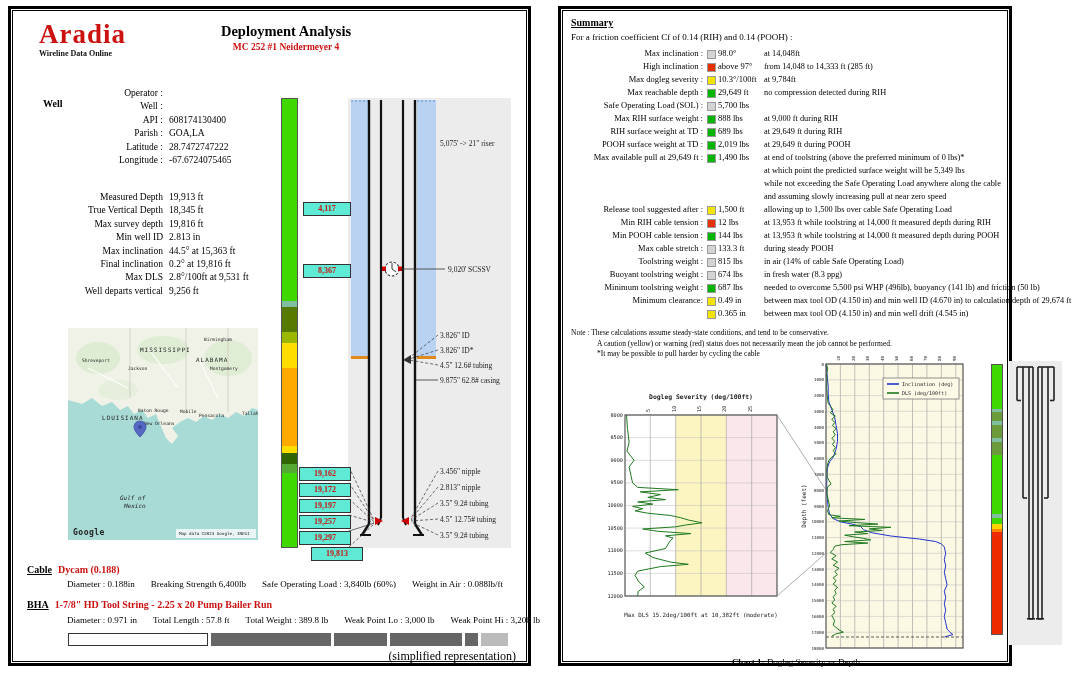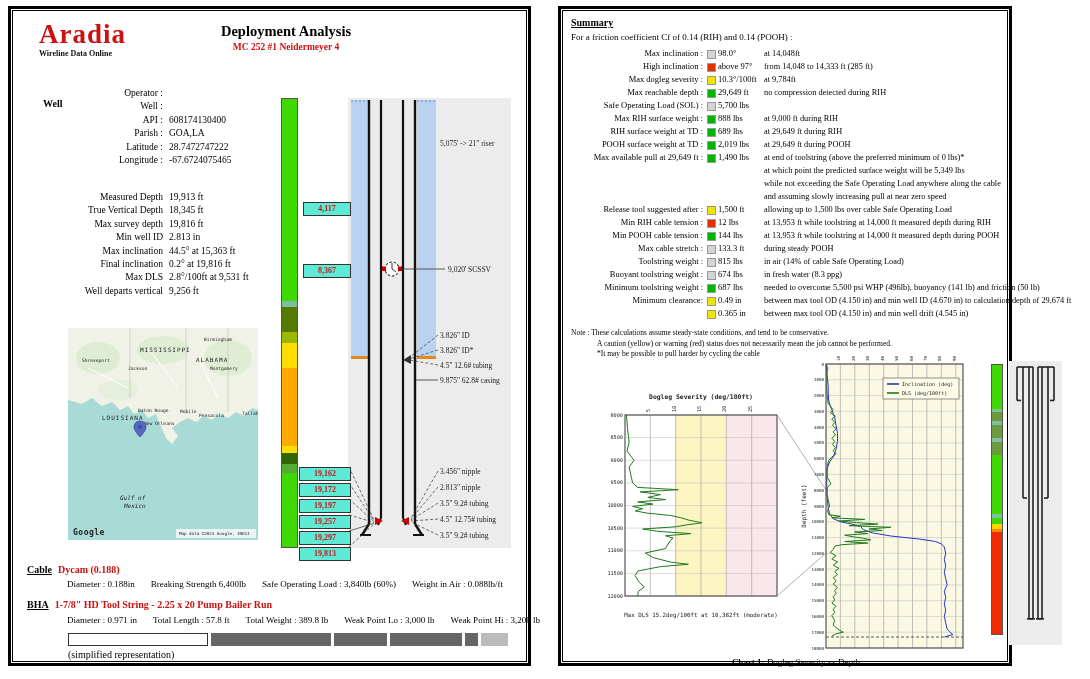--- a/index.html
+++ b/index.html
@@ -22,21 +22,21 @@
   
   .depth-box{position:absolute;border:1px solid #333;background:#5eead4;color:#cc1111;
              font-size:8px;font-weight:bold;text-align:center;line-height:12px;height:12px;}
   
   .spec-head{font-size:10px;font-weight:bold;}
   .spec-head .hd{text-decoration:underline;margin-right:6px;}
   .spec-head .nm{color:#cc1111;}
   .spec-line{font-size:9px;margin-left:40px;white-space:nowrap;}
   .spec-line span{margin-right:16px;}
   .tool-seg{display:inline-block;height:13px;vertical-align:top;box-sizing:border-box;}
-  .tool-caption{font-size:10px;text-align:left;}
+  .tool-caption{font-size:12px;text-align:right;}
   
   .sum-title{font-size:10px;font-weight:bold;text-decoration:underline;}
   .sum-sub{font-size:9px;margin:4px 0 5px 0;}
   .sum-row{display:flex;font-size:8.5px;line-height:13px;align-items:flex-start;}
   .sum-label{width:132px;text-align:right;flex:none;}
   .sum-square{flex:none;width:7px;height:7px;border:1px solid #999;margin:2.5px 2px 0 4px;}
   .sum-value{width:46px;flex:none;white-space:nowrap;}
   .sum-desc{flex:1;font-size:8.3px;}
   .sum-desc div{white-space:nowrap;}
   .notes{font-size:7.5px;line-height:10.5px;margin-top:8px;}
@@ -220,21 +220,21 @@
     </svg>
 
   <div id="depth-boxes">
       <div class="depth-box" style="left:292px;top:193px;width:46px;">4,117</div>
       <div class="depth-box" style="left:292px;top:255px;width:46px;">8,367</div>
       <div class="depth-box" style="left:288px;top:458px;width:50px;">19,162</div>
       <div class="depth-box" style="left:288px;top:474px;width:50px;">19,172</div>
       <div class="depth-box" style="left:288px;top:490px;width:50px;">19,197</div>
       <div class="depth-box" style="left:288px;top:506px;width:50px;">19,257</div>
       <div class="depth-box" style="left:288px;top:522px;width:50px;">19,297</div>
-      <div class="depth-box" style="left:288px;top:538px;width:50px;">19,813</div>
+      <div class="depth-box" style="left:300px;top:538px;width:50px;">19,813</div>
     </div>
 
   <div class="abs spec-head" style="left:16px;top:555px;">
     <span class="hd">Cable</span><span class="nm">Dycam (0.188)</span>
   </div>
   <div class="abs spec-line" style="left:16px;top:570px;" id="cable-specs"><span>Diameter : 0.188in</span><span>Breaking Strength 6,400lb</span><span>Safe Operating Load : 3,840lb (60%)</span><span>Weight in Air : 0.088lb/ft</span></div>
 
   <div class="abs spec-head" style="left:16px;top:590px;">
     <span class="hd">BHA</span><span class="nm">1-7/8" HD Tool String - 2.25 x 20 Pump Bailer Run</span>
   </div>

